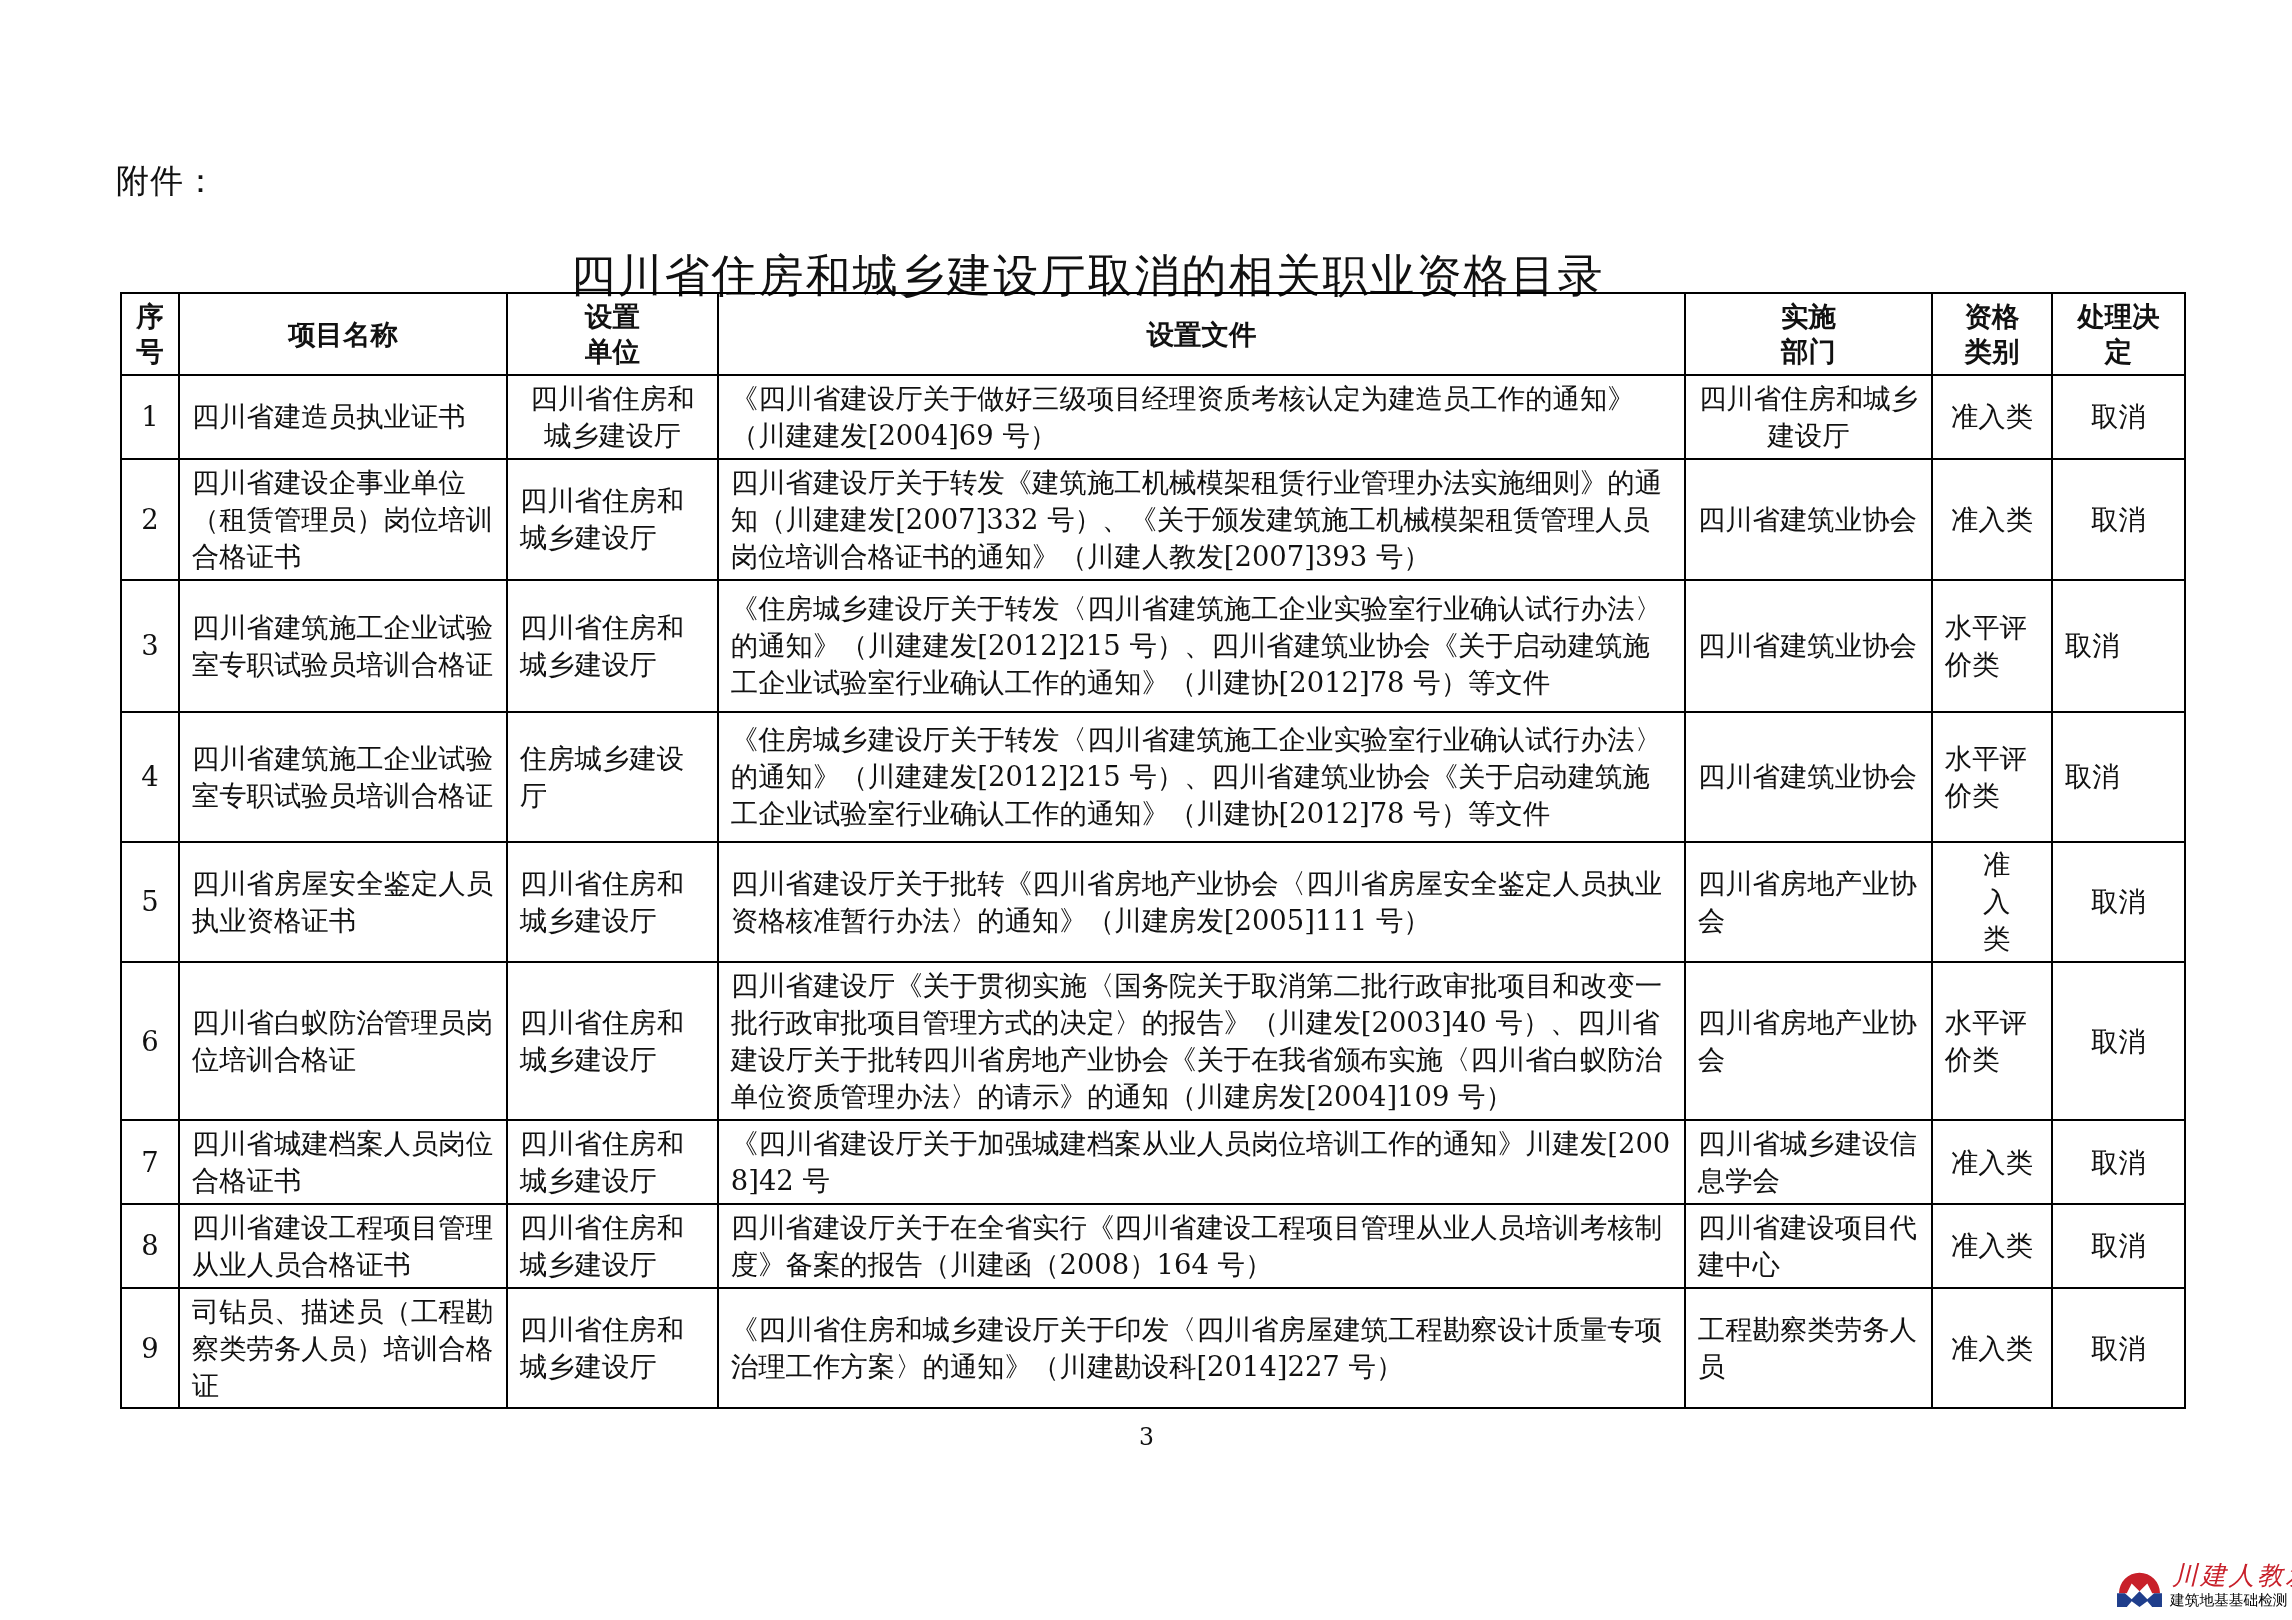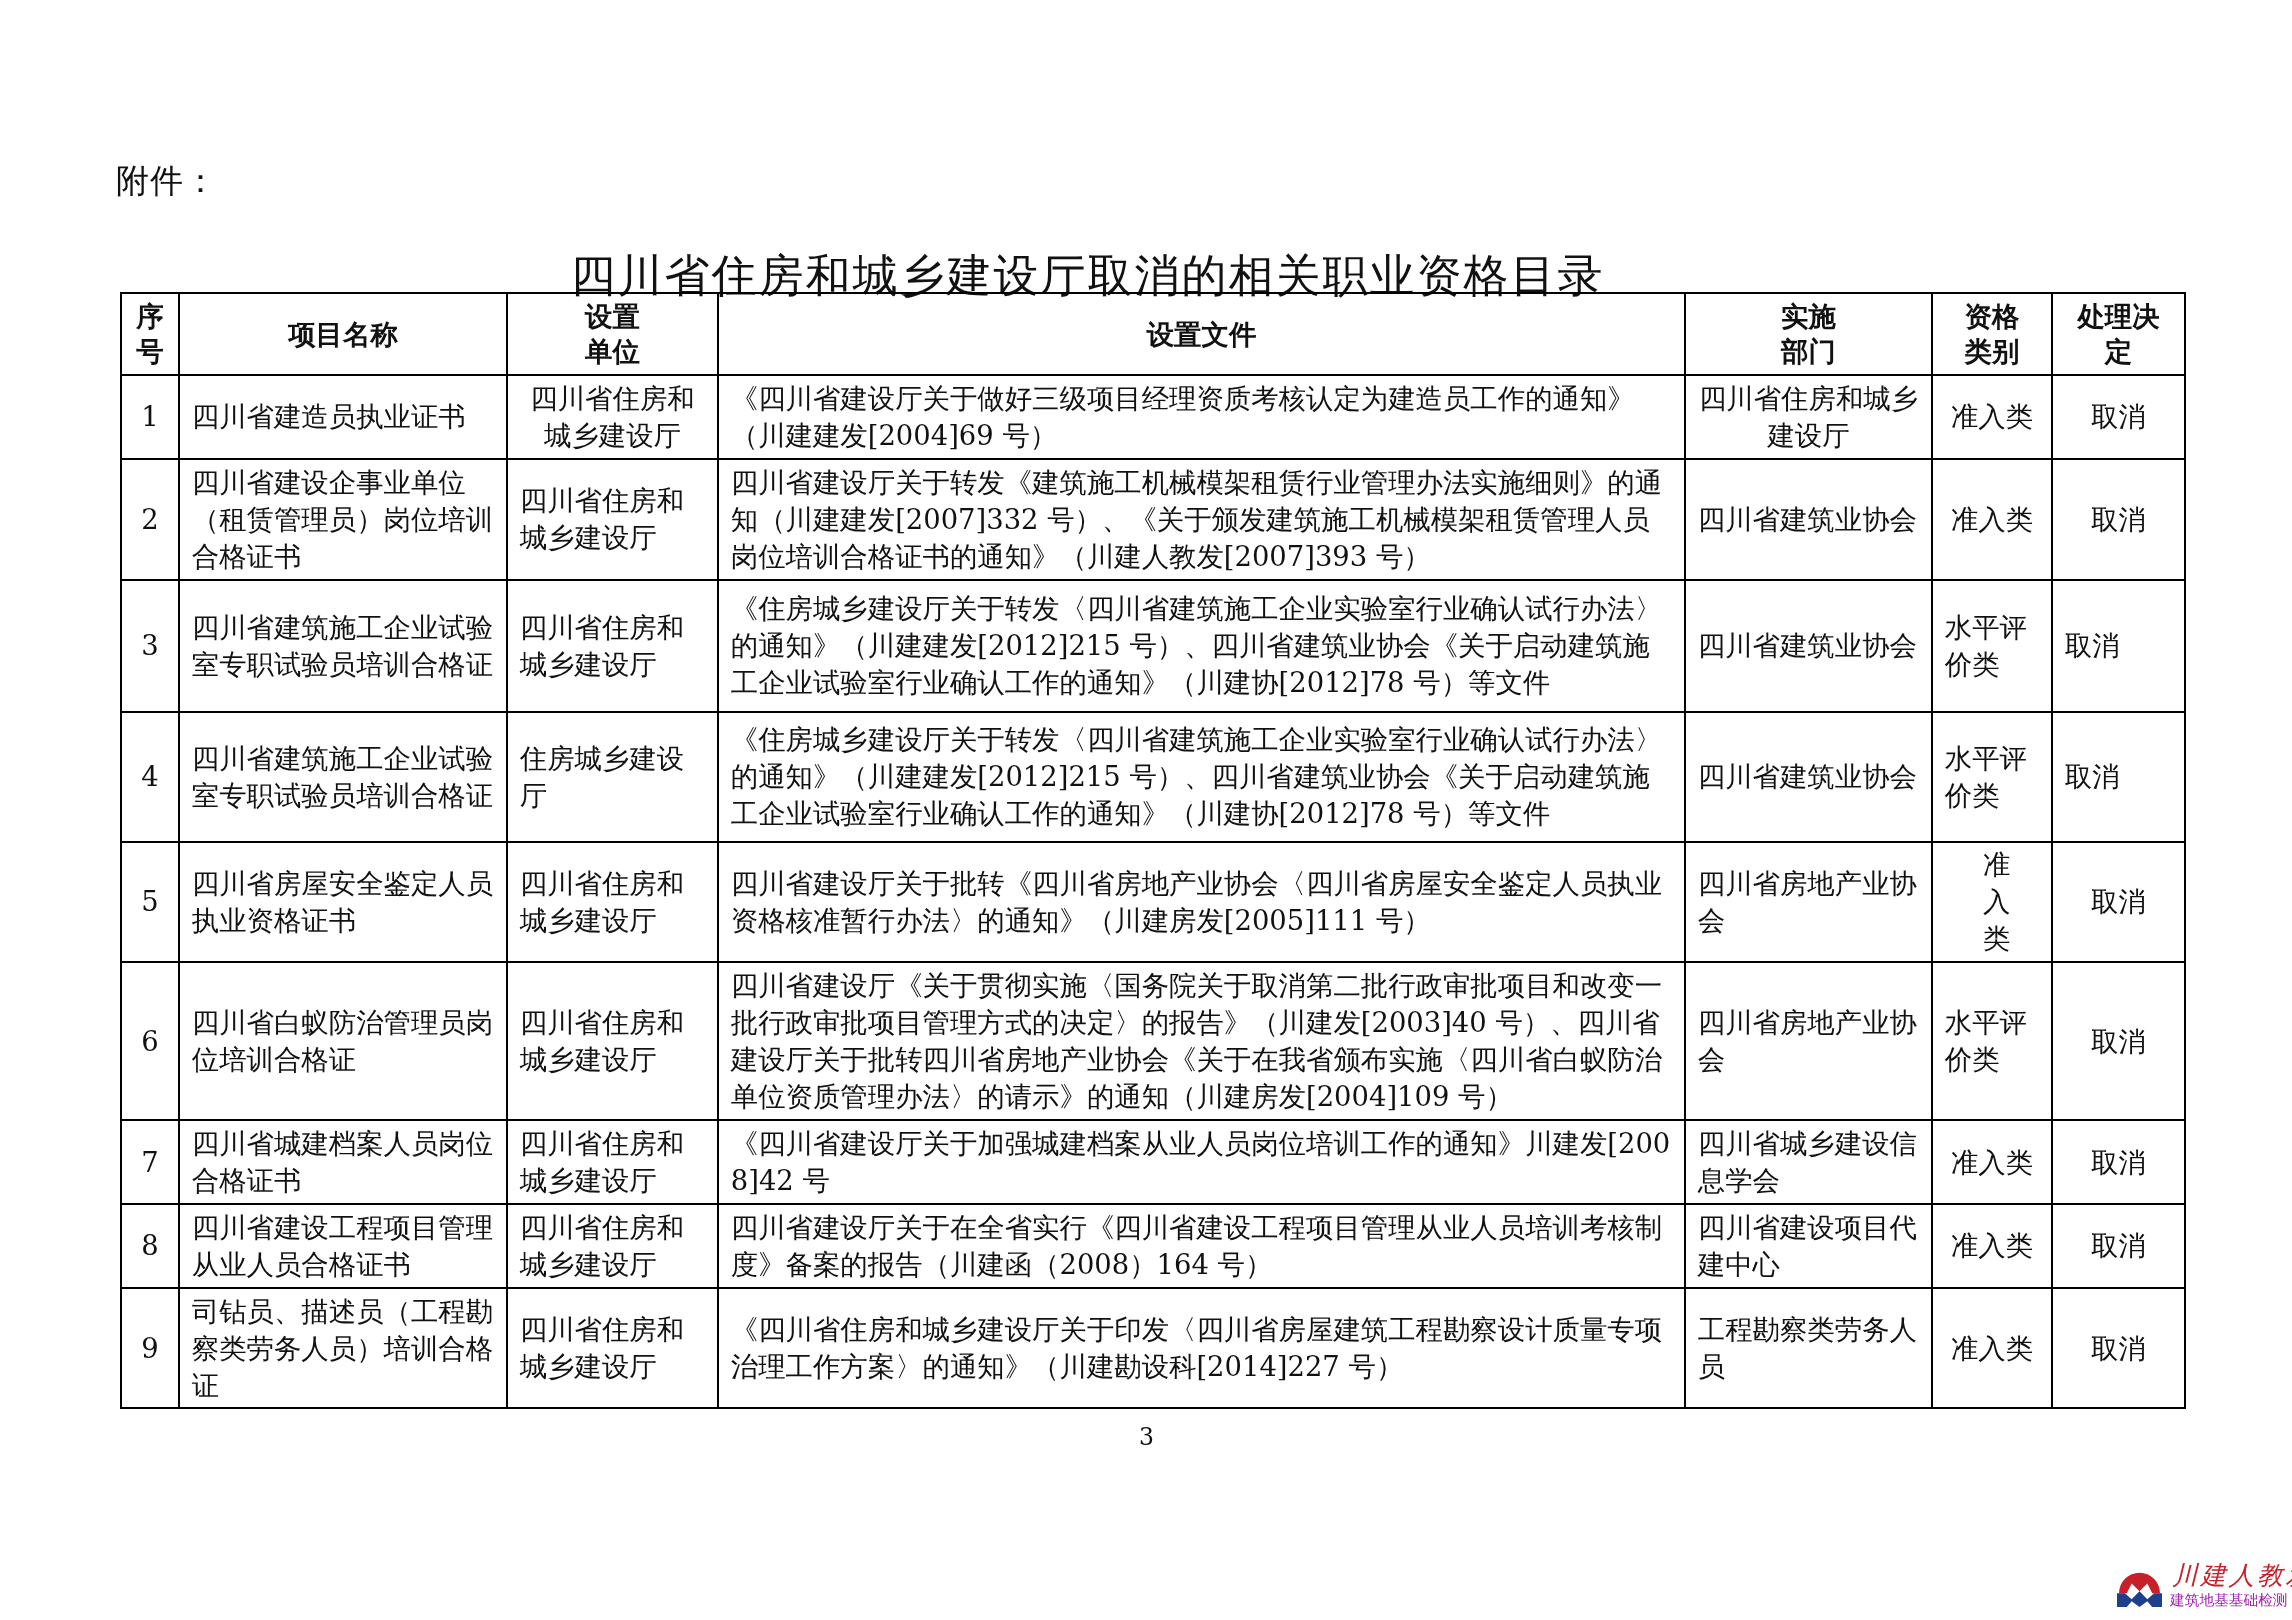--- a/index.html
+++ b/index.html
@@ -43,21 +43,21 @@
   .logo {
     position: absolute; left: 2115px; top: 1558px; width: 176px; height: 59px;
   }
   .logo .mark { position: absolute; left: 0; top: 5.9px; width: 49px; height: 43px; }
   .logo .brand-cn {
     position: absolute; left: 57px; top: 0px; font-size: 25.5px; color: #c8202a;
     font-family: "DejaVu Serif", "Liberation Serif", serif; font-style: italic; letter-spacing: 2.9px;
     white-space: nowrap;
   }
   .logo .brand-sub {
-    position: absolute; left: 55px; top: 33px; font-size: 14.7px; color: #a21caf;
+    position: absolute; left: 55px; top: 33px; font-size: 14.7px; color: #000000;
     font-family: "DejaVu Sans", "Liberation Sans", sans-serif; white-space: nowrap;
   }
 </style>
 </head>
 <body>
 
 <div class="attach-label">附件：</div>
 <h1 class="doc-title">四川省住房和城乡建设厅取消的相关职业资格目录</h1>
 
 <table class="catalog">

